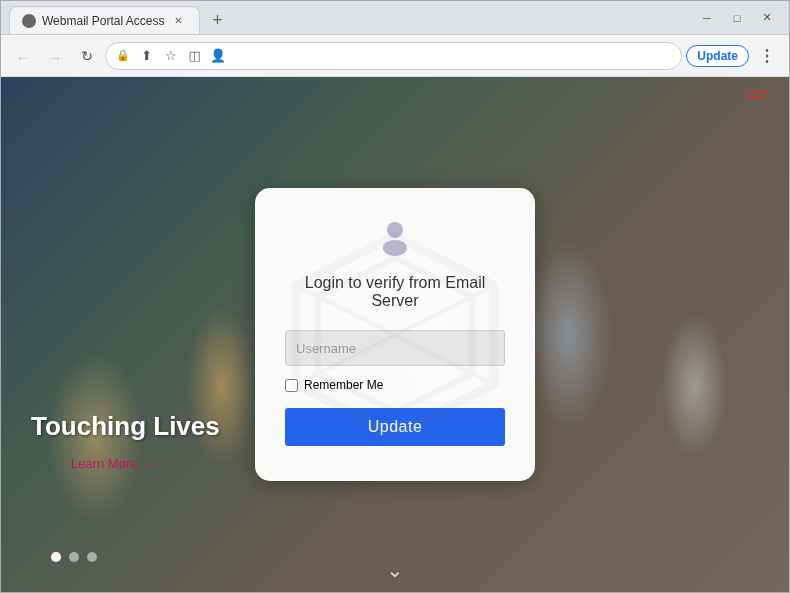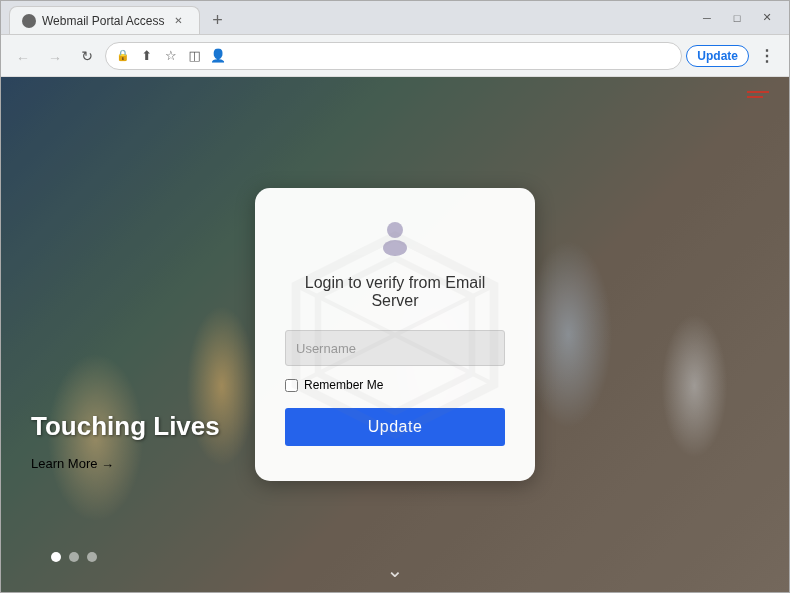--- a/index.html
+++ b/index.html
@@ -257,23 +257,24 @@
 
     .page-text p {
       font-size: 12px;
       line-height: 1.5;
       margin-bottom: 12px;
       text-shadow: 1px 1px 2px rgba(0,0,0,0.5);
     }
 
     .learn-more {
       font-size: 13px;
-      color: #000000;
+      color: #be185d;
       text-decoration: none;
       cursor: pointer;
+      margin-left: 40px;
     }
 
     
     .carousel-dots {
       position: absolute;
       bottom: 30px;
       left: 50px;
       display: flex;
       gap: 8px;
       align-items: center;

